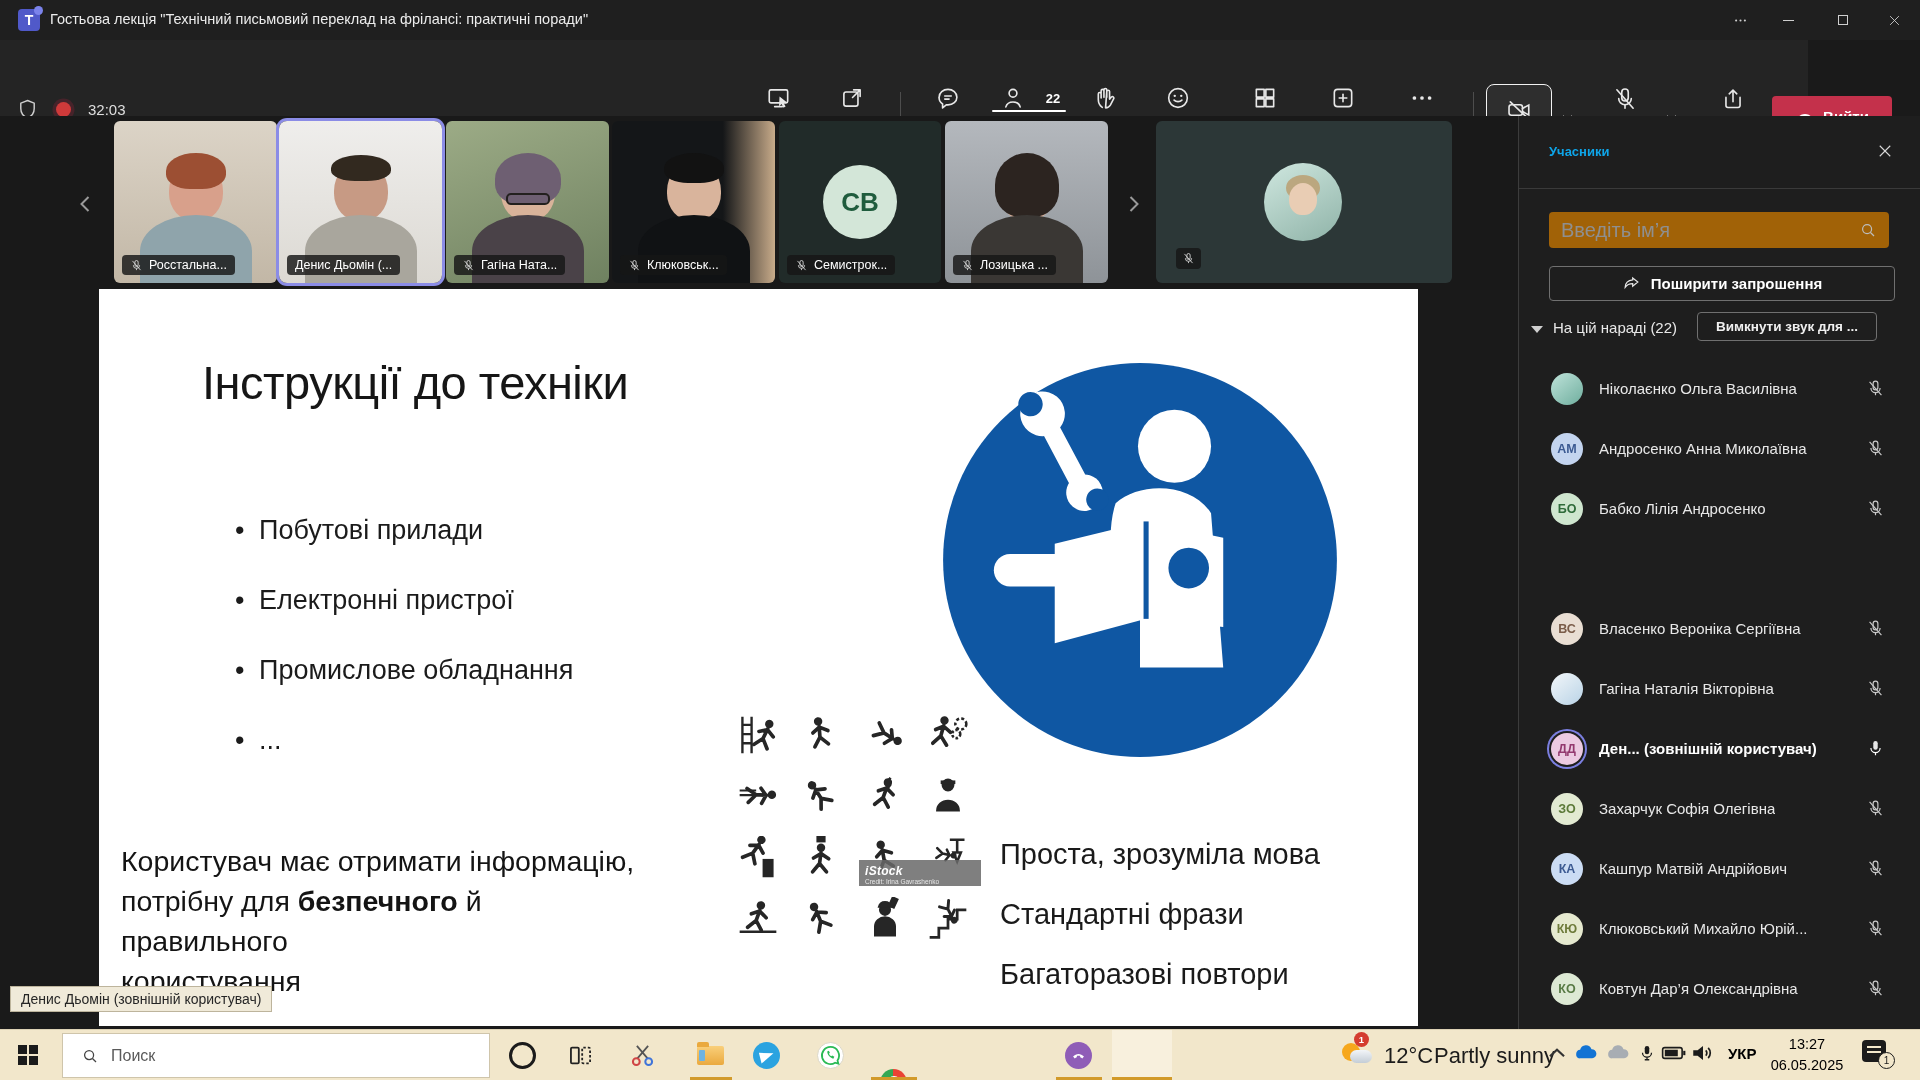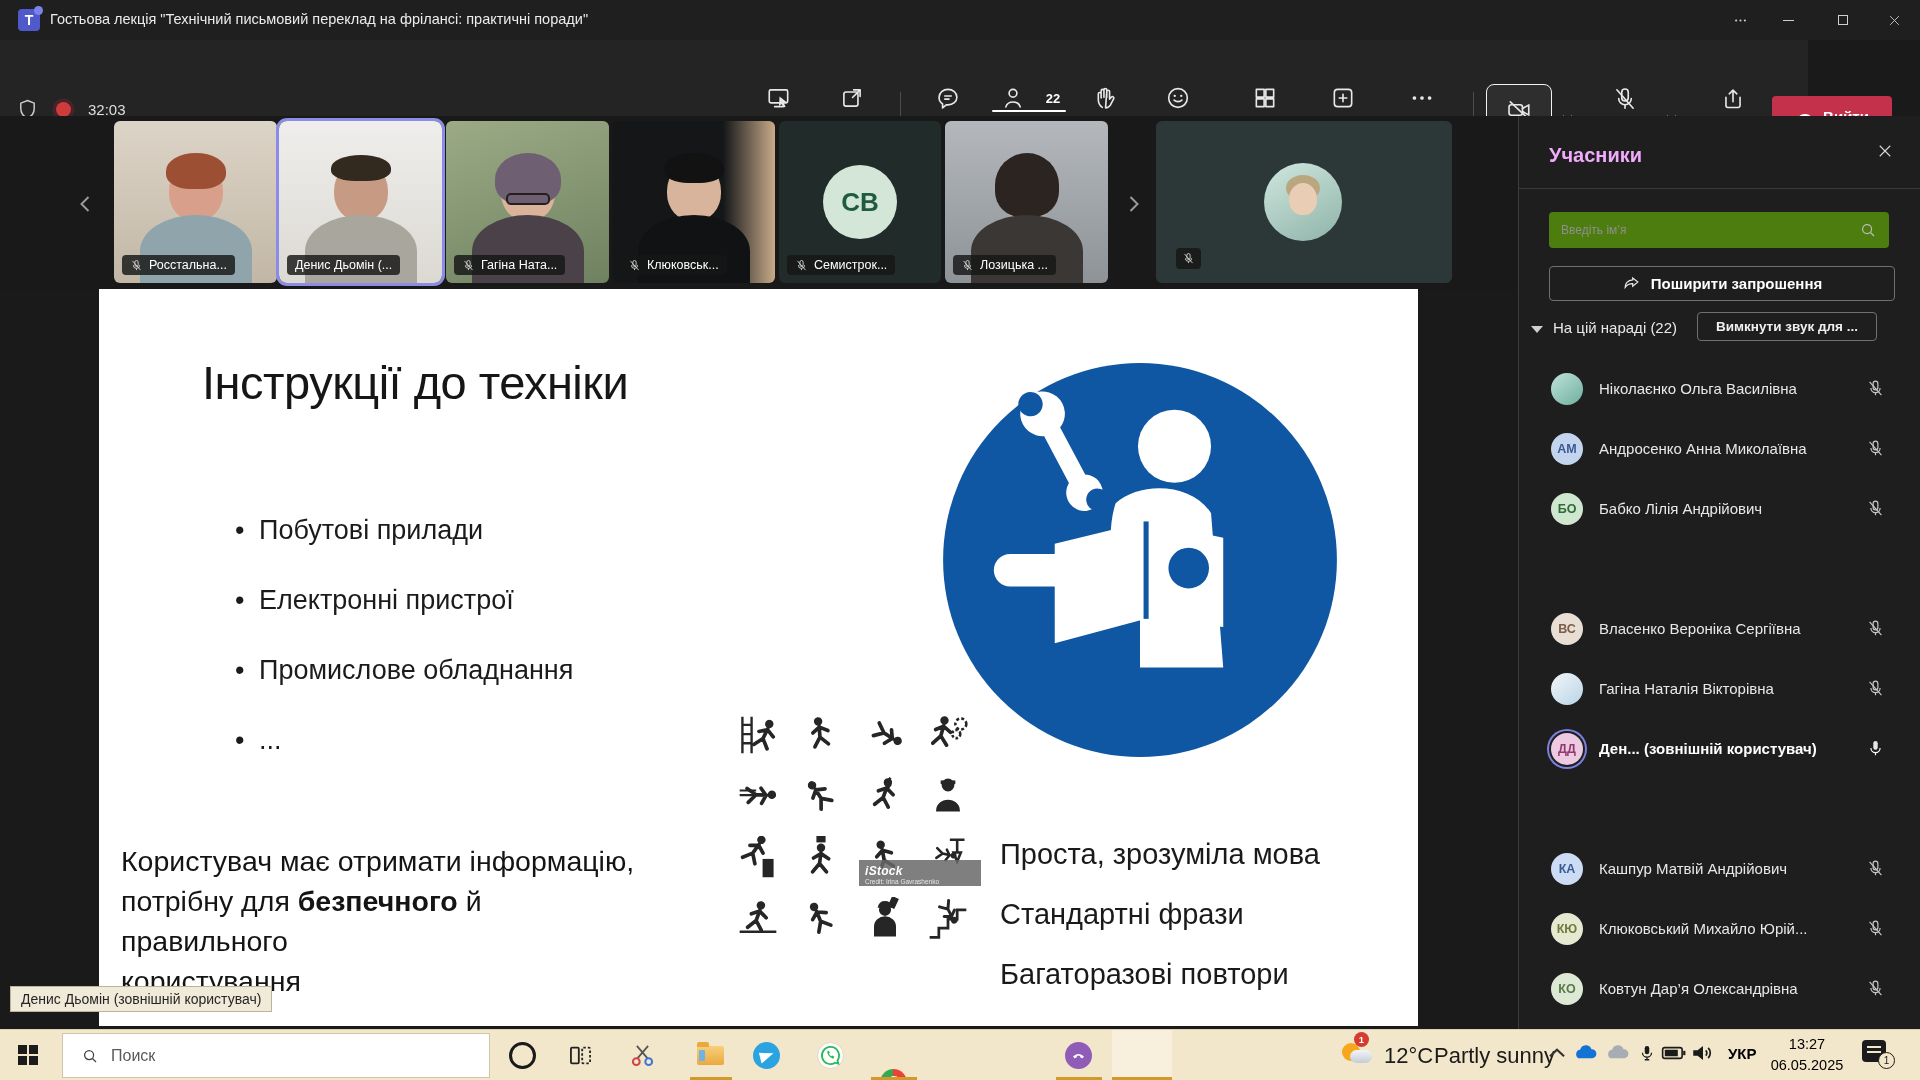--- a/index.html
+++ b/index.html
@@ -79,24 +79,24 @@
   .manual{position:absolute;left:838px;top:68px;width:406px;height:406px}
   .hz-grid{position:absolute;left:627px;top:415px;width:254px;height:246px;display:grid;grid-template-columns:repeat(4,1fr);grid-template-rows:repeat(4,1fr)}
   .hz-grid .cell{display:flex;align-items:center;justify-content:center}
   .hz{width:44px;height:44px;color:#262626;stroke:#262626}
   .wm{position:absolute;left:760px;top:571px;width:122px;height:26px;background:rgba(105,105,105,.85);color:#fff;padding:2px 6px;line-height:1.05}
   .wm b{font-style:italic;font-size:12px;letter-spacing:.3px}
   .wm span{display:block;font-size:6.5px;color:#e8e8e8}
 
   
   .panel{position:absolute;left:1518px;top:116px;width:402px;height:913px;background:#1e1e1e;border-left:1px solid #3c3c3c;color:#e6e6e6}
-  .p-title{position:absolute;left:30px;top:28px;font-size:20px;font-weight:700;color:#f0abfc}
+  .p-title{position:absolute;left:30px;top:28px;font-size:13px;font-weight:700;color:#0ea5e9}
   .p-close{position:absolute;right:26px;top:26px;width:18px;height:18px;stroke:#d8d8d8;stroke-width:1.5;fill:none}
   .p-hr{position:absolute;left:0;top:72px;width:402px;height:1px;background:#3a3a3a}
-  .p-search{position:absolute;left:30px;top:96px;width:340px;height:36px;background:#4d7c0f;border:none;border-radius:4px;color:#cfcfcf;font-size:12px;padding:0 36px 0 12px;font-family:"Liberation Sans",sans-serif}
+  .p-search{position:absolute;left:30px;top:96px;width:340px;height:36px;background:#a16207;border:none;border-radius:4px;color:#cfcfcf;font-size:20px;padding:0 36px 0 12px;font-family:"Liberation Sans",sans-serif}
   .p-search::placeholder{color:#8f8f8f}
   .p-search-ic{position:absolute;left:340px;top:105px;width:18px;height:18px;stroke:#bdbdbd;fill:none;stroke-width:1.6}
   .p-invite{position:absolute;left:30px;top:150px;width:346px;height:35px;border:1px solid #707070;border-radius:4px;background:transparent;display:flex;align-items:center;justify-content:center;gap:10px;color:#fff;font-size:15px;font-weight:600}
   .p-invite svg{width:19px;height:19px;stroke:#e8e8e8;fill:none;stroke-width:1.5}
   .p-caret{position:absolute;left:12px;top:210px;width:0;height:0;border-left:6px solid transparent;border-right:6px solid transparent;border-top:7px solid #cfcfcf}
   .p-section{position:absolute;left:34px;top:203px;font-size:15px;color:#e8e8e8}
   .p-muteall{position:absolute;left:178px;top:196px;width:180px;height:29px;border:1px solid #707070;border-radius:4px;display:flex;align-items:center;justify-content:center;color:#f0f0f0;font-size:13.5px;font-weight:600;white-space:nowrap}
   .prow{position:absolute;left:0;width:402px;height:60px}
   .pav{position:absolute;left:32px;top:14px;width:32px;height:32px;border-radius:50%;display:flex;align-items:center;justify-content:center;font-size:12.5px;font-weight:700}
   .pname{position:absolute;left:80px;top:0;height:60px;line-height:60px;font-size:15px;color:#e8e8e8;white-space:nowrap;max-width:260px;overflow:hidden}
@@ -623,21 +623,21 @@
     </div>
     <div class="prow" style="top:303px">
       <div class="pav pa2">АМ</div>
       <div class="pname">Андросенко Анна Миколаївна</div>
       <svg class="pmic">
           <use href="#i-mic-off"></use>
         </svg>
     </div>
     <div class="prow" style="top:363px">
       <div class="pav pa3">БО</div>
-      <div class="pname">Бабко Лілія Андрійович</div>
+      <div class="pname">Бабко Лілія Андросенко</div>
       <svg class="pmic">
           <use href="#i-mic-off"></use>
         </svg>
     </div>
     <div class="prow" style="top:483px">
       <div class="pav pa5">ВС</div>
       <div class="pname">Власенко Вероніка Сергіївна</div>
       <svg class="pmic">
           <use href="#i-mic-off"></use>
         </svg>
@@ -647,20 +647,27 @@
       <div class="pname">Гагіна Наталія Вікторівна</div>
       <svg class="pmic">
           <use href="#i-mic-off"></use>
         </svg>
     </div>
     <div class="prow active" style="top:603px">
       <div class="pav pa7">ДД</div>
       <div class="pname">Ден...  (зовнішній користувач)</div>
       <svg class="pmic on">
           <use href="#i-mic-on"></use>
+        </svg>
+    </div>
+    <div class="prow" style="top:663px">
+      <div class="pav pa8">ЗО</div>
+      <div class="pname">Захарчук Софія Олегівна</div>
+      <svg class="pmic">
+          <use href="#i-mic-off"></use>
         </svg>
     </div>
     <div class="prow" style="top:723px">
       <div class="pav pa9">КА</div>
       <div class="pname">Кашпур Матвій Андрійович</div>
       <svg class="pmic">
           <use href="#i-mic-off"></use>
         </svg>
     </div>
     <div class="prow" style="top:783px">

